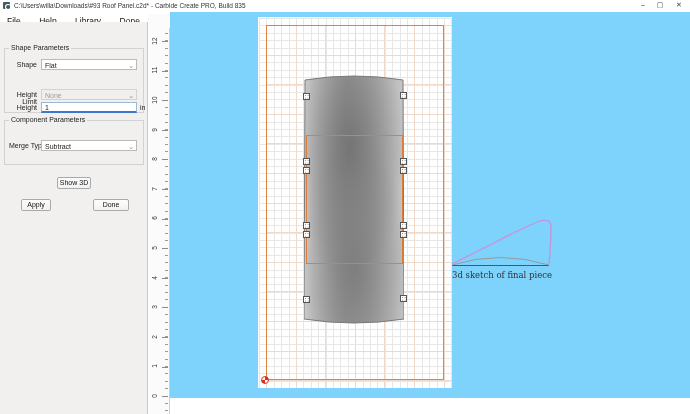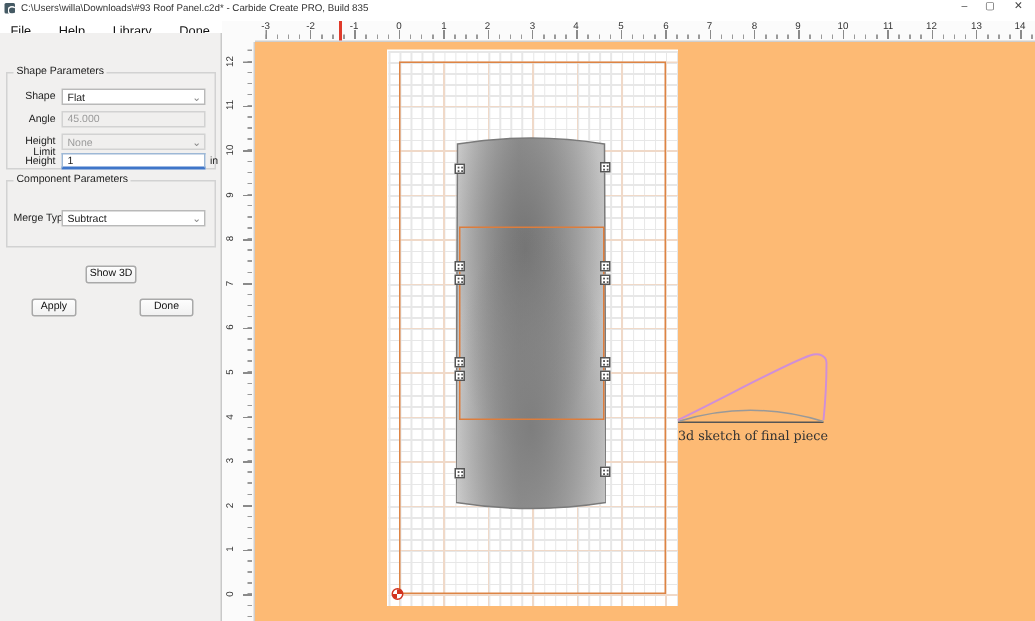--- a/index.html
+++ b/index.html
@@ -51,21 +51,21 @@
   .rt-major { position:absolute; left:7px; right:0; bottom:1px; height:6px;
     background:repeating-linear-gradient(to right,#8a8a8a 0 1px,transparent 1px 29.6px); }
   .cursor-marker { position:absolute; left:56px; top:0; width:2px; height:13px; background:#e03a2a; }
   .ruler-left { position:absolute; left:148px; top:28px; width:22px; height:386px; background:#fbfbfb; border-right:1px solid #cfcfcf; }
   .rl-num { position:absolute; left:1px; width:10px; text-align:center; transform:translateY(-50%) rotate(-90deg); font-size:6.5px; color:#333; }
   .rl-minor { position:absolute; top:5px; bottom:0; right:1px; width:3px;
     background:repeating-linear-gradient(to bottom,#9a9a9a 0 1px,transparent 1px 7.4px); }
   .rl-major { position:absolute; top:12.8px; bottom:0; right:1px; width:6px;
     background:repeating-linear-gradient(to bottom,#8a8a8a 0 1px,transparent 1px 29.6px); }
   
-  .canvas { position:absolute; left:170px; top:28px; width:520px; height:386px; background:#fdba74; }
+  .canvas { position:absolute; left:170px; top:12px; width:520px; height:386px; background:#7dd3fc; }
   .grid-region { position:absolute; left:88px; top:5px; width:194px; height:371px; background:#ffffff; overflow:hidden; }
   .grid-minor { position:absolute; left:0.6px; top:0.6px; right:0; bottom:0;
     background:
       repeating-linear-gradient(to right,#e7e7e7 0 1px,transparent 1px 7.4px),
       repeating-linear-gradient(to bottom,#e7e7e7 0 1px,transparent 1px 7.4px); }
   .grid-major { position:absolute; left:8px; top:8px; right:0; bottom:0;
     background:
       repeating-linear-gradient(to right,#f0d9c8 0 1px,transparent 1px 29.6px),
       repeating-linear-gradient(to bottom,#f0d9c8 0 1px,transparent 1px 29.6px); }
   .stock-border { position:absolute; left:96px; top:13px; width:178px; height:355px; border:1px solid #dd8444; }
@@ -104,24 +104,20 @@
 
     <div class="groupbox group1">
       <span class="group-label">Shape Parameters</span>
       <div class="row" style="top:10px;">
         <span class="row-label lab-r">Shape</span>
         <div class="field combo">
           <span class="combo-text">Flat</span>
           <span class="chev">⌄</span>
         </div>
       </div>
-      <div class="row" style="top:25px;">
-        <span class="row-label lab-r">Angle</span>
-        <input class="field disabled-f" readonly="" value="45.000" style="">
-      </div>
       <div class="row" style="top:40px;">
         <span class="row-label lab-r">Height Limit</span>
         <div class="field combo disabled-f">
           <span class="combo-text">None</span>
           <span class="chev">⌄</span>
         </div>
       </div>
       <div class="row" style="top:53px;">
         <span class="row-label lab-r">Height</span>
         <input class="field focused-f" value="1" style="">

